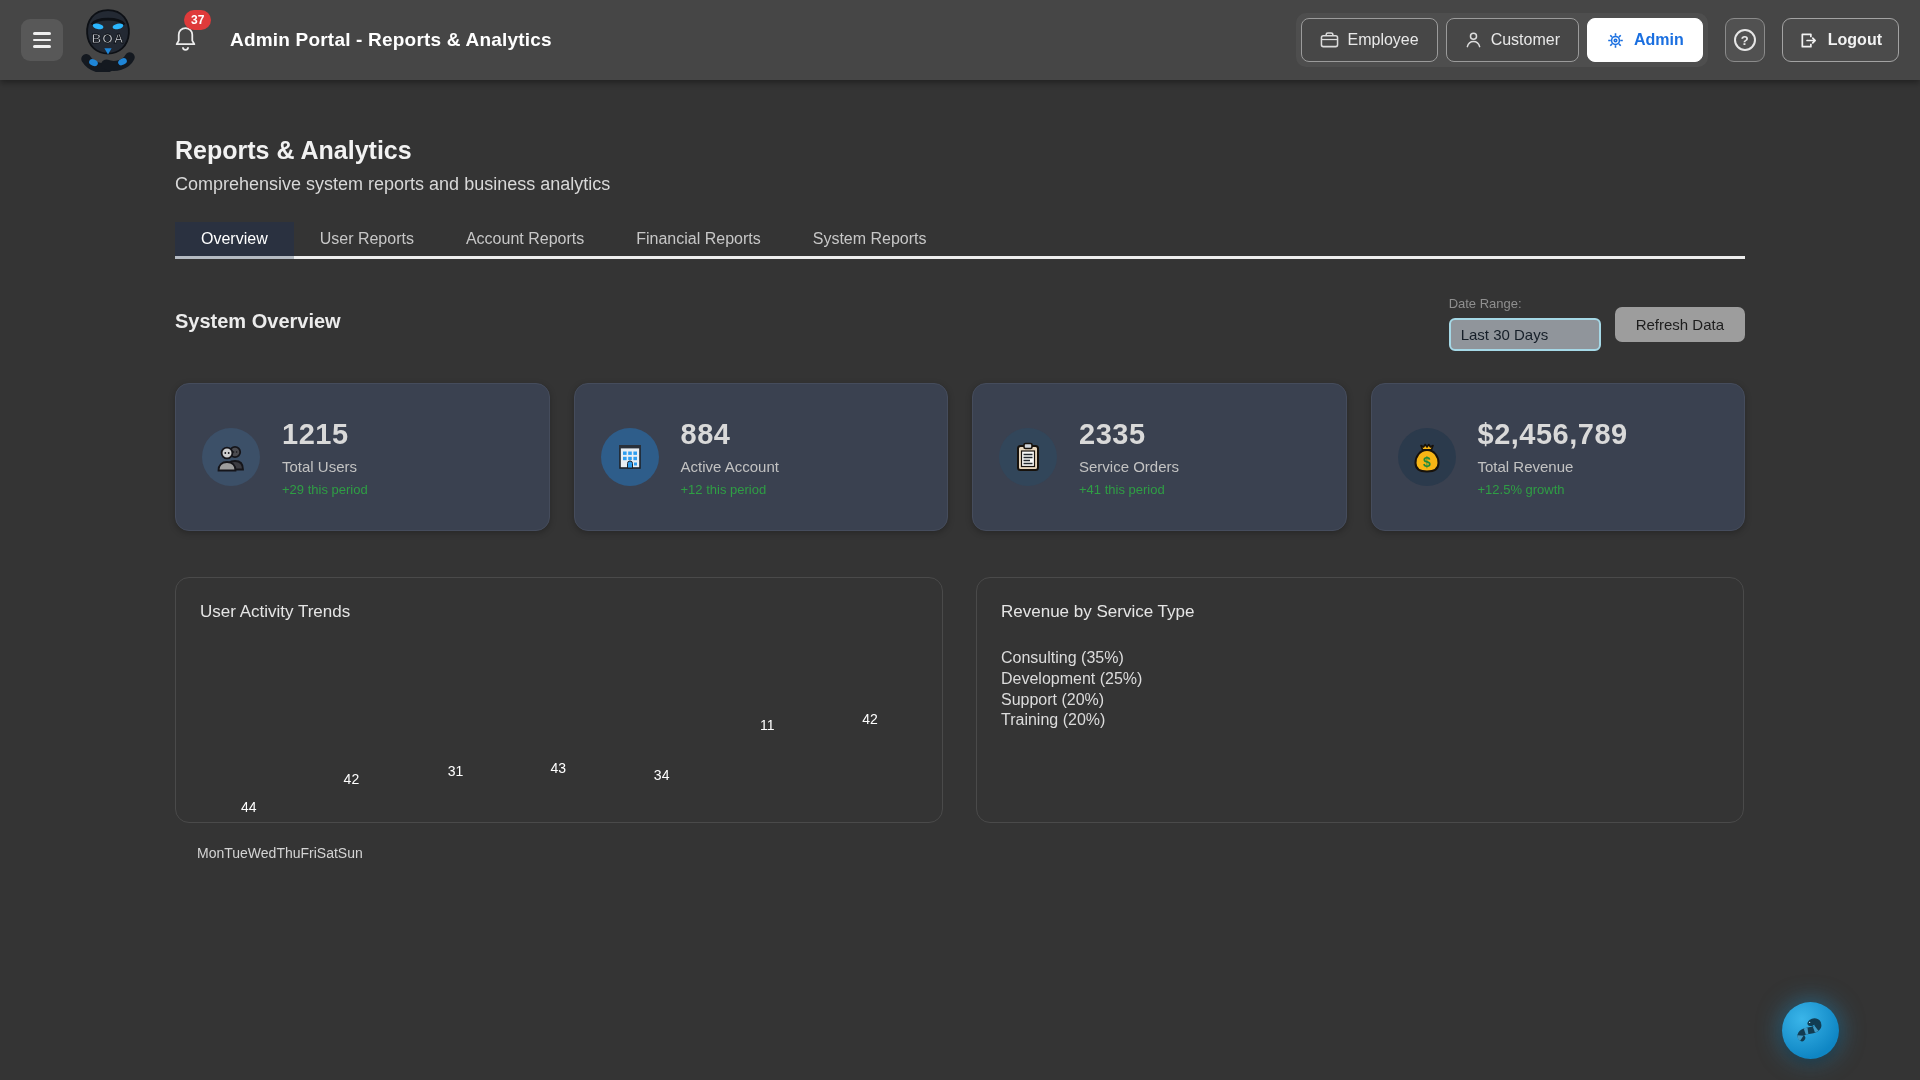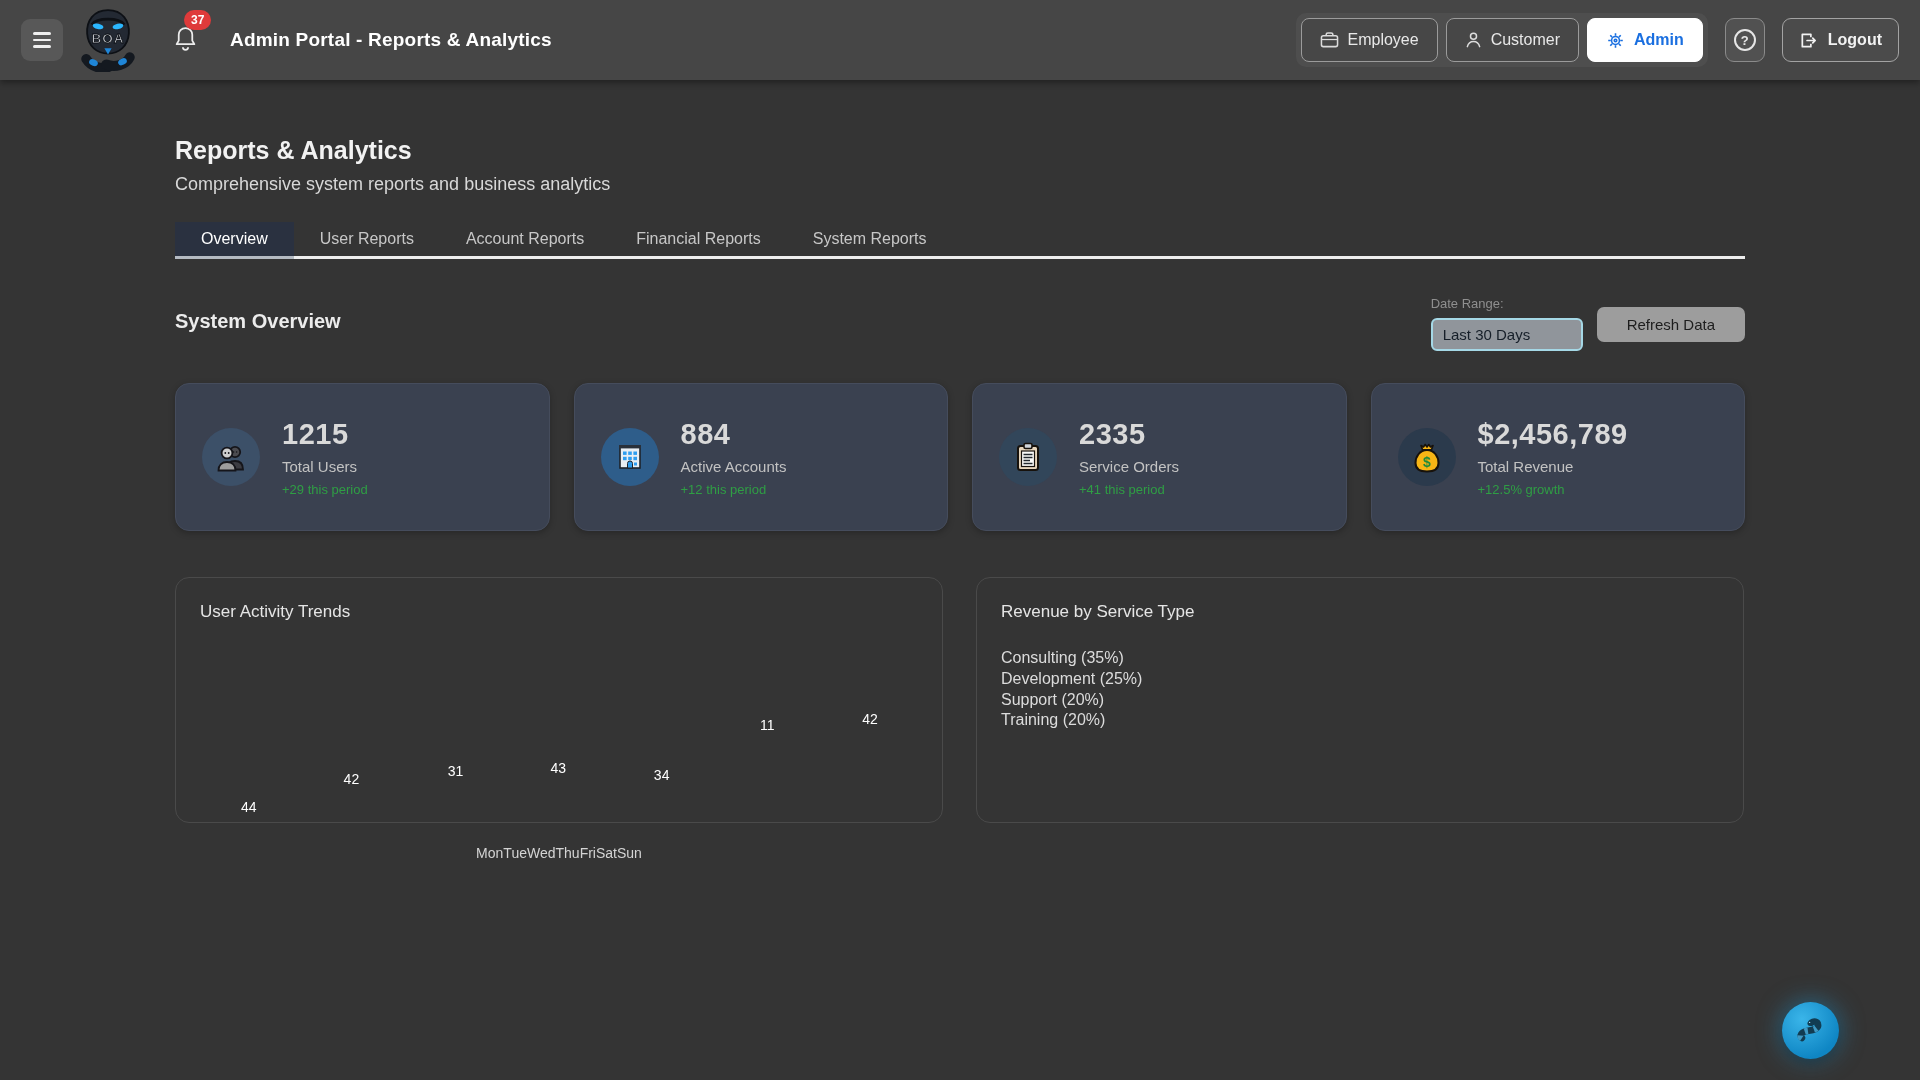--- a/index.html
+++ b/index.html
@@ -59,42 +59,42 @@
   .section-title { font-size:20px; font-weight:bold; color:#ececec; margin-top:14px; }
   .controls { display:flex; gap:14px; align-items:flex-start; }
   .date-col { display:flex; flex-direction:column; }
   .date-label { font-size:13px; color:#8f8f8f; margin-bottom:7px; }
   .date-select {
     width:152px; height:33px; background:#90959b; border:2px solid var(--select_border,#a5d8e6);
     border-radius:6px; color:#161f29; font-size:15px; padding:0 10px;
     appearance:none; -webkit-appearance:none; font-family:inherit; cursor:pointer;
   }
   .refresh-btn {
-    margin-top:11px; height:35px; padding:0 30px; background:#9d9d9d; border:none; border-radius:7px;
+    margin-top:11px; height:35px; padding:0 21px; background:#9d9d9d; border:none; border-radius:7px;
     font-size:15px; color:#1d1d1d; cursor:pointer; font-family:inherit;
   }
   .stats-row { margin-top:32px; display:grid; grid-template-columns:repeat(4,1fr); gap:24px; }
   .stat-card {
     height:148px; background:var(--card_bg,#3a4150); border:1px solid var(--card_border,#454c5c);
     border-radius:14px; display:flex; align-items:center; padding:0 26px; gap:22px;
     box-shadow:0 2px 6px rgba(0,0,0,.25);
   }
   .stat-icon-circle { width:58px; height:58px; border-radius:50%; flex:none; display:flex; align-items:center; justify-content:center; }
   .stat-value { font-size:29px; font-weight:bold; color:#d9d9d9; letter-spacing:.5px; }
   .stat-label { margin-top:7px; font-size:15px; color:#c2c2c2; }
   .stat-delta { margin-top:7px; font-size:13px; color:var(--green,#2f9e44); }
   .charts-row { margin-top:46px; display:grid; grid-template-columns:768px 768px; gap:33px; align-items:start; }
   .panel {
     background:#343434; border:1px solid #4a4a4a; border-radius:14px;
     height:246px; padding:24px; position:relative;
   }
   .panel-title { font-size:17px; color:#e5e5e5; }
   .chart-area { position:absolute; left:0; top:0; right:0; bottom:0; }
   .chart-pt { position:absolute; transform:translate(-50%,-50%); font-size:14px; color:#ffffff; }
-  .day-axis { margin-top:22px; display:flex; justify-content:center; padding:0 22px; font-size:14px; color:#d4d4d4; }
+  .day-axis { margin-top:22px; display:flex; justify-content:flex-start; padding:0 22px; font-size:14px; color:#d4d4d4; }
   .rev-list { margin-top:26px; }
   .rev-item { font-size:16px; color:#dcdcdc; line-height:20.8px; }
   
   .fab {
     position:absolute; left:1782px; top:1002px; width:57px; height:57px; border-radius:50%; border:none;
     background:radial-gradient(circle at 35% 30%, #3ab5e9, #0f86c4 72%);
     box-shadow:0 0 24px rgba(38,160,220,.55), 0 4px 10px rgba(0,0,0,.4);
     display:flex; align-items:center; justify-content:center; cursor:pointer;
   }
 </style>
@@ -234,21 +234,21 @@
             <rect x="18.4" y="9.5" width="3.6" height="3.4" fill="#2e9df0"></rect>
           <rect x="8" y="14.8" width="3.6" height="3.4" fill="#2e9df0"></rect>
             <rect x="13.2" y="14.8" width="3.6" height="3.4" fill="#2e9df0"></rect>
             <rect x="18.4" y="14.8" width="3.6" height="3.4" fill="#2e9df0"></rect>
           <path d="M12.5 26 v-4.5 a2.5 2.5 0 0 1 5 0 V26 Z" fill="#2e9df0" stroke="#1d232b" stroke-width="1"></path>
           <rect x="19" y="20.5" width="3" height="3" fill="#2e9df0"></rect>
         </svg>
       </div>
       <div>
         <div class="stat-value">884</div>
-        <div class="stat-label">Active Accounts</div>
+        <div class="stat-label">Active Account</div>
         <div class="stat-delta">+12 this period</div>
       </div>
     </div>
 
     <div class="stat-card">
       <div class="stat-icon-circle" style="background: rgb(50, 70, 90);">
         <svg width="28" height="30" viewBox="0 0 28 30">
           <rect x="4" y="4" width="20" height="24" rx="2.5" fill="#e7d6bd" stroke="#17120c" stroke-width="2"></rect>
           <rect x="10" y="1.5" width="8" height="5" rx="1.5" fill="#cfd4da" stroke="#17120c" stroke-width="1.6"></rect>
           <rect x="7.5" y="9" width="13" height="15.5" fill="#fbfbf9" stroke="#17120c" stroke-width="1.2"></rect>

